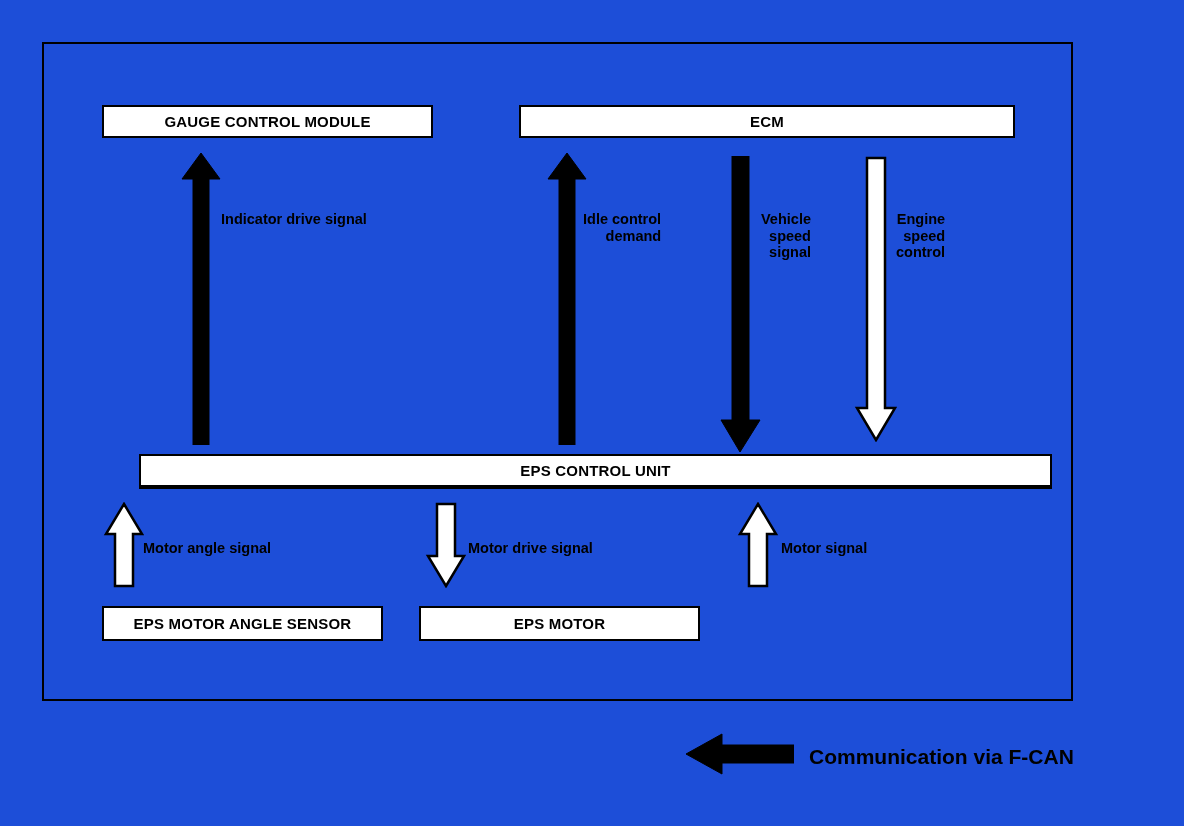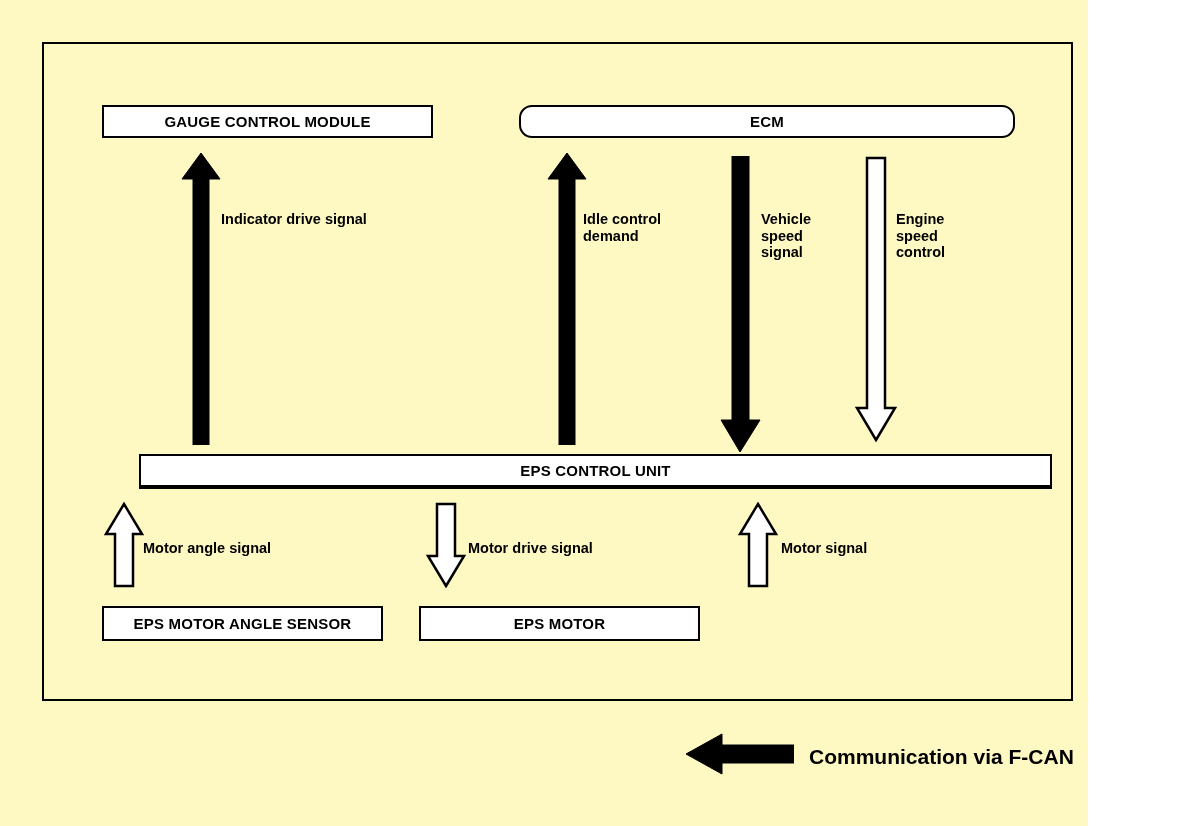--- a/index.html
+++ b/index.html
@@ -5,23 +5,23 @@
   html, body {
     margin: 0;
     padding: 0;
     background: #ffffff;
   }
   body {
     font-family: "Liberation Sans", sans-serif;
   }
   #canvas {
     position: relative;
-    width: 1088px;
+    width: 1184px;
     height: 826px;
-    background: #fef9c3;
+    background: #1d4ed8;
     overflow: hidden;
   }
   .frame {
     position: absolute;
     box-sizing: border-box;
     border: 2px solid #000000;
     background: transparent;
   }
   .unit-box {
     position: absolute;
@@ -45,39 +45,40 @@
     position: absolute;
     display: block;
   }
   .sig-label {
     position: absolute;
     font-weight: bold;
     font-size: 14.5px;
     line-height: 16.5px;
     color: #000000;
     white-space: pre-line;
+    text-align: right;
   }
   .legend-label {
     position: absolute;
     font-weight: bold;
     font-size: 21px;
     color: #000000;
     white-space: nowrap;
   }
 </style>
 </head>
 <body>
 
 <div id="canvas">
 
   <div class="frame" style="left:42px; top:42px; width:1031px; height:659px;"></div>
 
   <div class="unit-box" style="left:102px; top:105px; width:331px; height:33px;">GAUGE CONTROL MODULE</div>
 
-  <div class="unit-box" style="left:519px; top:105px; width:496px; height:33px;border-radius:13px;">ECM</div>
+  <div class="unit-box" style="left:519px; top:105px; width:496px; height:33px;">ECM</div>
 
   <svg class="arrow-svg" style="left:180px; top:153px;" width="42" height="292" viewBox="0 0 42 292">
     <polygon points="21,0 40,26 29,26 29,292 13,292 13,26 2,26" fill="#000000" stroke="#000000" stroke-width="1"></polygon>
   </svg>
   <div class="sig-label" style="left:221px; top:211px;">Indicator drive signal</div>
 
   <svg class="arrow-svg" style="left:546px; top:153px;" width="42" height="292" viewBox="0 0 42 292">
     <polygon points="21,0 40,26 29,26 29,292 13,292 13,26 2,26" fill="#000000" stroke="#000000" stroke-width="1"></polygon>
   </svg>
   <div class="sig-label" style="left:583px; top:211px;">Idle control

